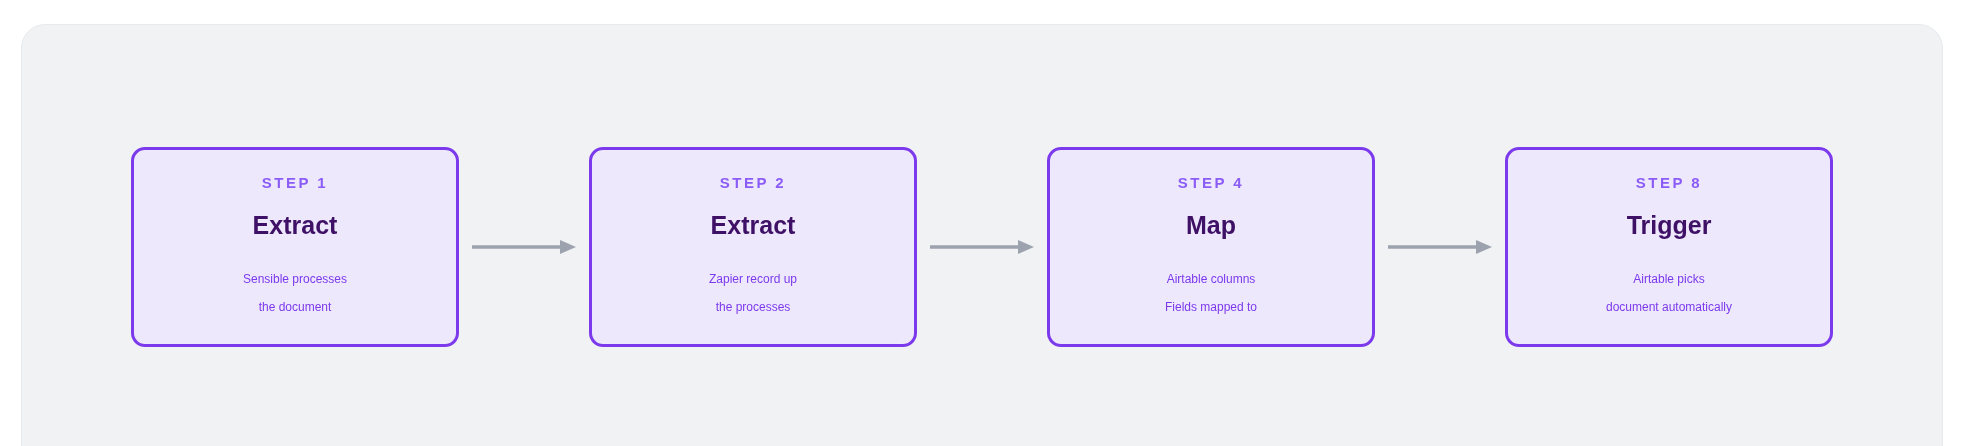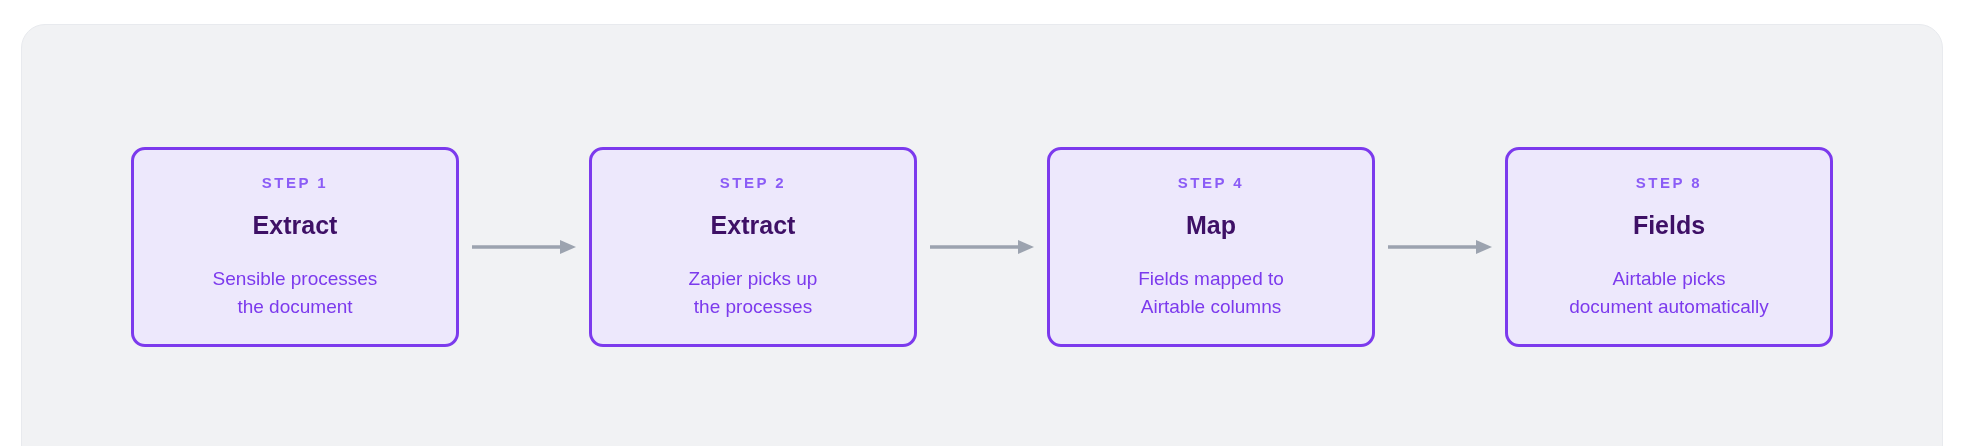--- a/index.html
+++ b/index.html
@@ -57,21 +57,21 @@
   }
   .step-title {
     color: var(--title);
     font-size: 25px;
     font-weight: 700;
     line-height: 32px;
     margin-bottom: 24px;
   }
   .step-desc {
     color: var(--desc);
-    font-size: 19px;
+    font-size: 12px;
     line-height: 28px;
   }
   .connector {
     width: 130px;
     flex: 0 0 auto;
     display: flex;
     align-items: center;
     justify-content: center;
   }
   .connector svg {
@@ -99,54 +99,54 @@
         <rect x="0" y="6.25" width="90" height="3.5"></rect>
         <polygon points="88,1 104,8 88,15"></polygon>
       </svg>
     </span>
   </div>
 
   <div class="card">
     <div class="step-label">STEP 2</div>
     <div class="step-title">Extract</div>
     <div class="step-desc">
-      <div>Zapier picks up</div>
+      <div>Zapier record up</div>
       <div>the processes</div>
     </div>
   </div>
 
   <div class="connector">
     <span>
       <svg width="104" height="16" viewBox="0 0 104 16" fill="currentColor" xmlns="http://www.w3.org/2000/svg">
         <rect x="0" y="6.25" width="90" height="3.5"></rect>
         <polygon points="88,1 104,8 88,15"></polygon>
       </svg>
     </span>
   </div>
 
   <div class="card">
     <div class="step-label">STEP 4</div>
     <div class="step-title">Map</div>
     <div class="step-desc">
+      <div>Airtable columns</div>
       <div>Fields mapped to</div>
-      <div>Airtable columns</div>
     </div>
   </div>
 
   <div class="connector">
     <span>
       <svg width="104" height="16" viewBox="0 0 104 16" fill="currentColor" xmlns="http://www.w3.org/2000/svg">
         <rect x="0" y="6.25" width="90" height="3.5"></rect>
         <polygon points="88,1 104,8 88,15"></polygon>
       </svg>
     </span>
   </div>
 
   <div class="card">
     <div class="step-label">STEP 8</div>
-    <div class="step-title">Fields</div>
+    <div class="step-title">Trigger</div>
     <div class="step-desc">
       <div>Airtable picks</div>
       <div>document automatically</div>
     </div>
   </div>
 
 </div>
 
 </body></html>

